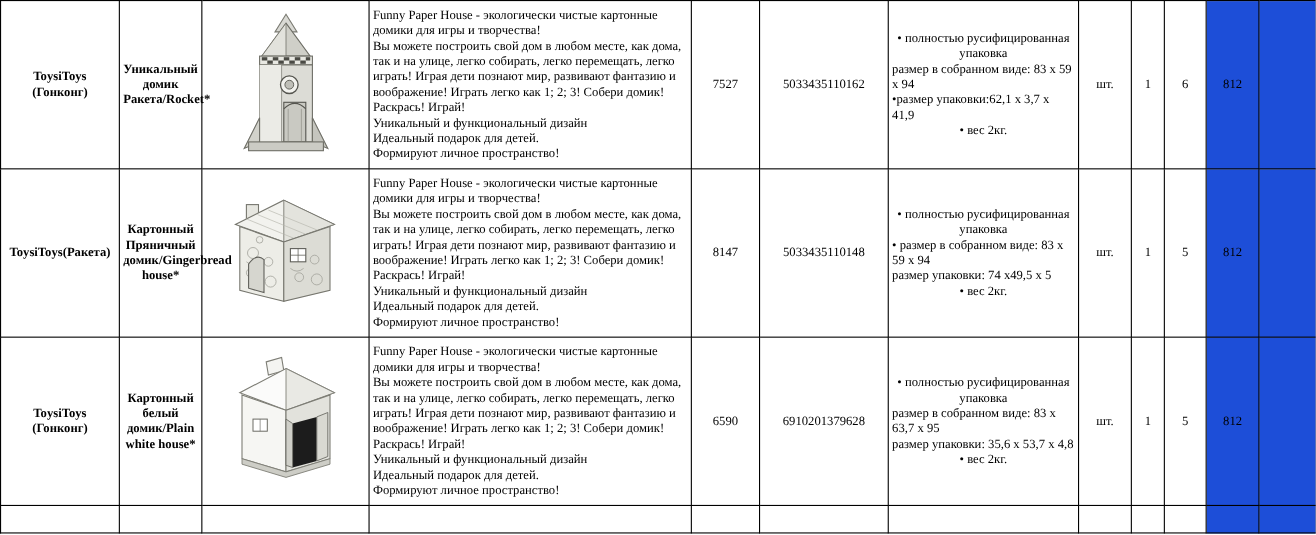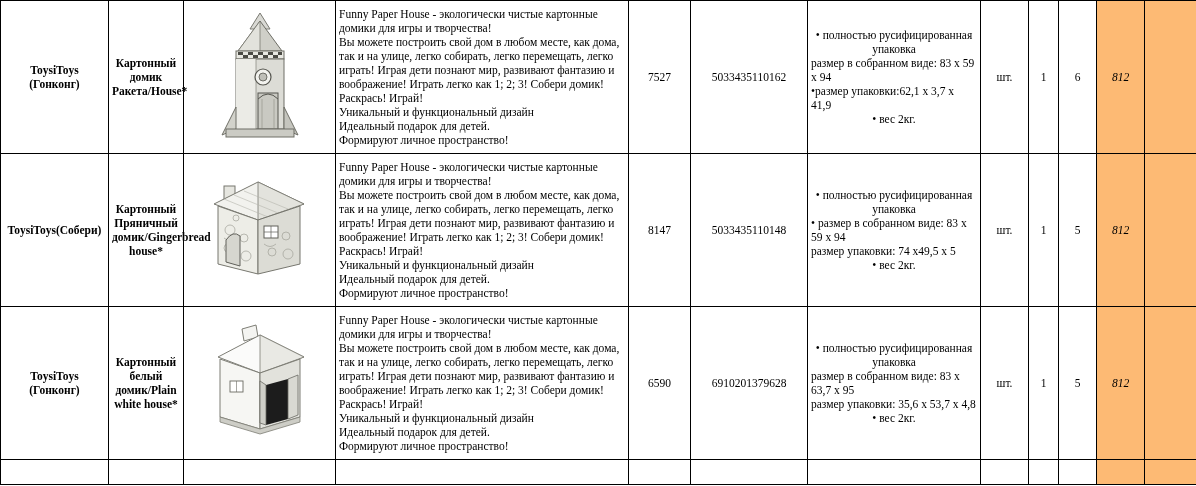--- a/index.html
+++ b/index.html
@@ -84,22 +84,21 @@
   }
   .unit-cell, .qty-cell {
     text-align: center;
     font-size: 11.5px;
   }
   .price-cell {
     text-align: center;
     font-size: 11.5px;
   }
   .highlight {
-    background: #fdba74;
-    font-style: italic;
+    background: #1d4ed8;
   }
   tr.spacer-row td {
     height: 20px;
   }
   
   .prod-img {
     display: block;
     margin: 0 auto;
   }
 </style>
@@ -118,21 +117,21 @@
       <col class="c-unit">
     <col class="c-qty1">
       <col class="c-qty2">
       <col class="c-price">
       <col class="c-last">
   </colgroup>
   <tbody>
 
   <tr>
     <td class="brand-cell">ToysiToys (Гонконг)</td>
-    <td class="name-cell">Картонный домик Ракета/House*</td>
+    <td class="name-cell">Уникальный домик Ракета/Rocket*</td>
     <td class="image-cell">
       <svg class="prod-img" width="120" height="140" viewBox="0 0 120 140">
 
         <polygon points="60,6 70,22 50,22" fill="#d9d9d4" stroke="#7a7a72" stroke-width="1"></polygon>
 
         <polygon points="60,14 82,44 38,44" fill="#cfcfc8" stroke="#6e6e66" stroke-width="1"></polygon>
         <polygon points="60,14 60,44 38,44" fill="#e2e2dc" stroke="#6e6e66" stroke-width="0.7"></polygon>
 
         <rect x="36" y="44" width="48" height="8" fill="#e8e8e2" stroke="#6e6e66" stroke-width="1"></rect>
         <g fill="#4a4a44">
@@ -182,21 +181,21 @@
       <div class="bullet-line">• вес 2кг.</div>
     </td>
     <td class="unit-cell">шт.</td>
     <td class="qty-cell">1</td>
     <td class="qty-cell">6</td>
     <td class="price-cell highlight">812</td>
     <td class="price-cell highlight"></td>
   </tr>
 
   <tr>
-    <td class="brand-cell">ToysiToys(Собери)</td>
+    <td class="brand-cell">ToysiToys(Ракета)</td>
     <td class="name-cell">Картонный Пряничный домик/Gingerbread house*</td>
     <td class="image-cell">
       <svg class="prod-img" width="120" height="112" viewBox="0 0 120 112">
 
         <rect x="24" y="12" width="11" height="18" fill="#e6e6e0" stroke="#77776f" stroke-width="1"></rect>
 
         <polygon points="58,8 104,30 58,46 14,30" fill="#f2f2ee" stroke="#77776f" stroke-width="1"></polygon>
         <polygon points="58,8 104,30 58,46" fill="#e3e3dd" stroke="#77776f" stroke-width="0.8"></polygon>
         <line x1="24" y1="25" x2="68" y2="43" stroke="#b5b5ad" stroke-width="0.6"></line>
         <line x1="34" y1="21" x2="78" y2="39" stroke="#b5b5ad" stroke-width="0.6"></line>

